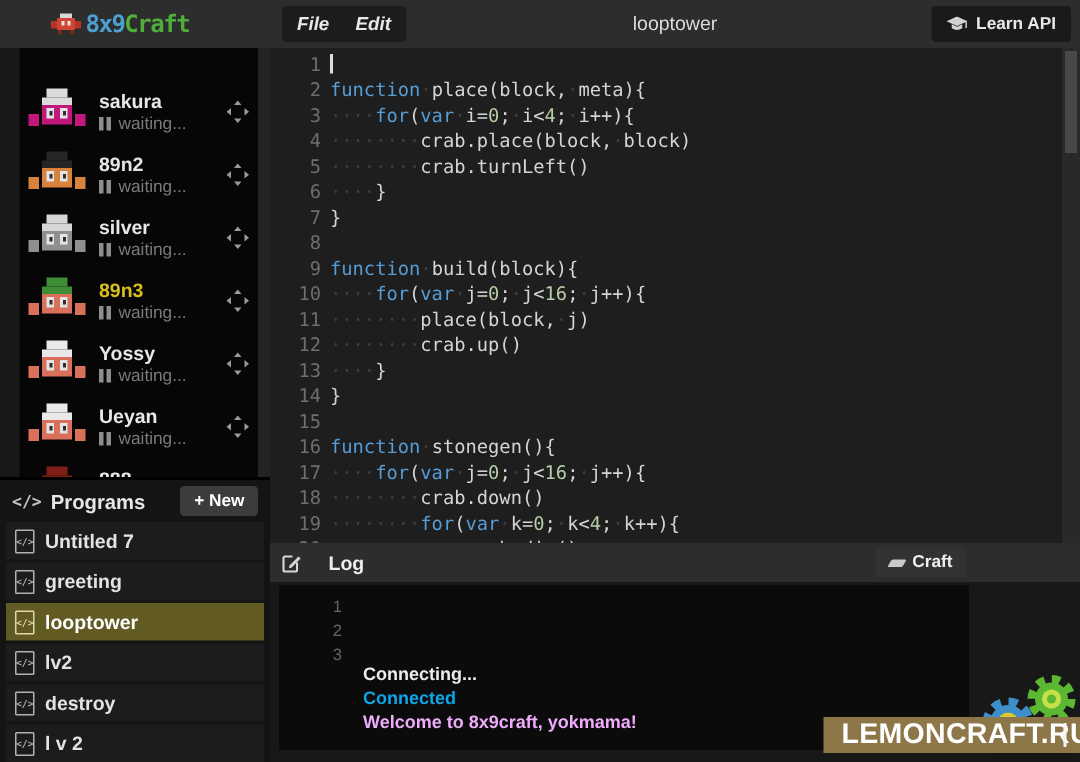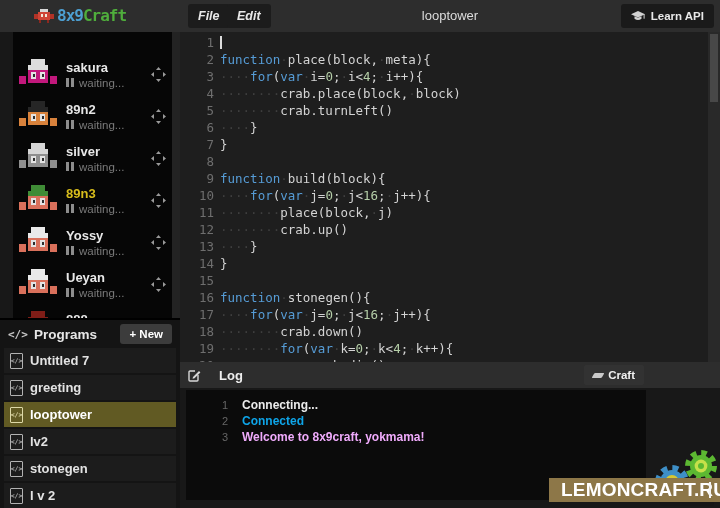--- a/index.html
+++ b/index.html
@@ -77,21 +77,21 @@
   .log-header{ height:26px; background:#2d2d2d; display:flex; align-items:center; padding:0 8px; }
   .log-title{ font-size:13px; font-weight:bold; color:#eee; margin-left:6px;padding-left:12px; }
   .clear-btn{ position:absolute; right:76px; top:3px; height:20px; background:#323232; border:none;
               border-radius:2px; color:#f0f0f0; font-size:11.5px; font-weight:bold; padding:0 9px;
               display:flex; align-items:center; gap:5px; font-family:"Liberation Sans",sans-serif; }
   .eraser{ width:10px; height:5px; background:#c9c9c9; transform:skewX(-30deg); border-radius:1px; }
   .log-content{ position:absolute; left:6px; top:28px; width:460px; bottom:8px; background:#0b0b0b;
                 overflow:hidden; padding-top:7px; }
   .log-line{ display:flex; height:16px; line-height:16px; font-size:12px; font-weight:bold; }
   .log-ln{ width:42px; text-align:right; color:#666; font-weight:normal; font-size:11px; flex:0 0 42px; }
-  .log-text{ margin-left:14px; }
+  .log-text{ margin-left:14px;margin-top:44px; }
 
   
   .wm-base{ position:absolute; left:660px; top:496px; width:54px; height:10px; background:#161616; border-radius:3px; }
   .gears{ position:absolute; left:648px; top:444px; }
   .wm-bar{ position:absolute; left:549px; top:478px; width:171px; height:24px; background:#8d7748;
            display:flex; align-items:center; }
   .wm-text{ color:#fff; font-size:19px; font-weight:bold; letter-spacing:0.2px; margin-left:12px; }
   .wm-caret{ position:absolute; right:9px; top:4px; width:2px; height:16px; background:#f5f5f5; }
 </style>
 </head>
@@ -365,21 +365,21 @@
           <div class="prog-item selected">
             <span class="doc-icon">&lt;/&gt;</span>
             <span class="prog-label">looptower</span>
           </div>
           <div class="prog-item">
             <span class="doc-icon">&lt;/&gt;</span>
             <span class="prog-label">lv2</span>
           </div>
           <div class="prog-item">
             <span class="doc-icon">&lt;/&gt;</span>
-            <span class="prog-label">stonegen</span>
+            <span class="prog-label">destroy</span>
           </div>
           <div class="prog-item">
             <span class="doc-icon">&lt;/&gt;</span>
             <span class="prog-label">l v 2</span>
           </div>
         </div>
     </div>
   </div>
 
   <div class="editor">

